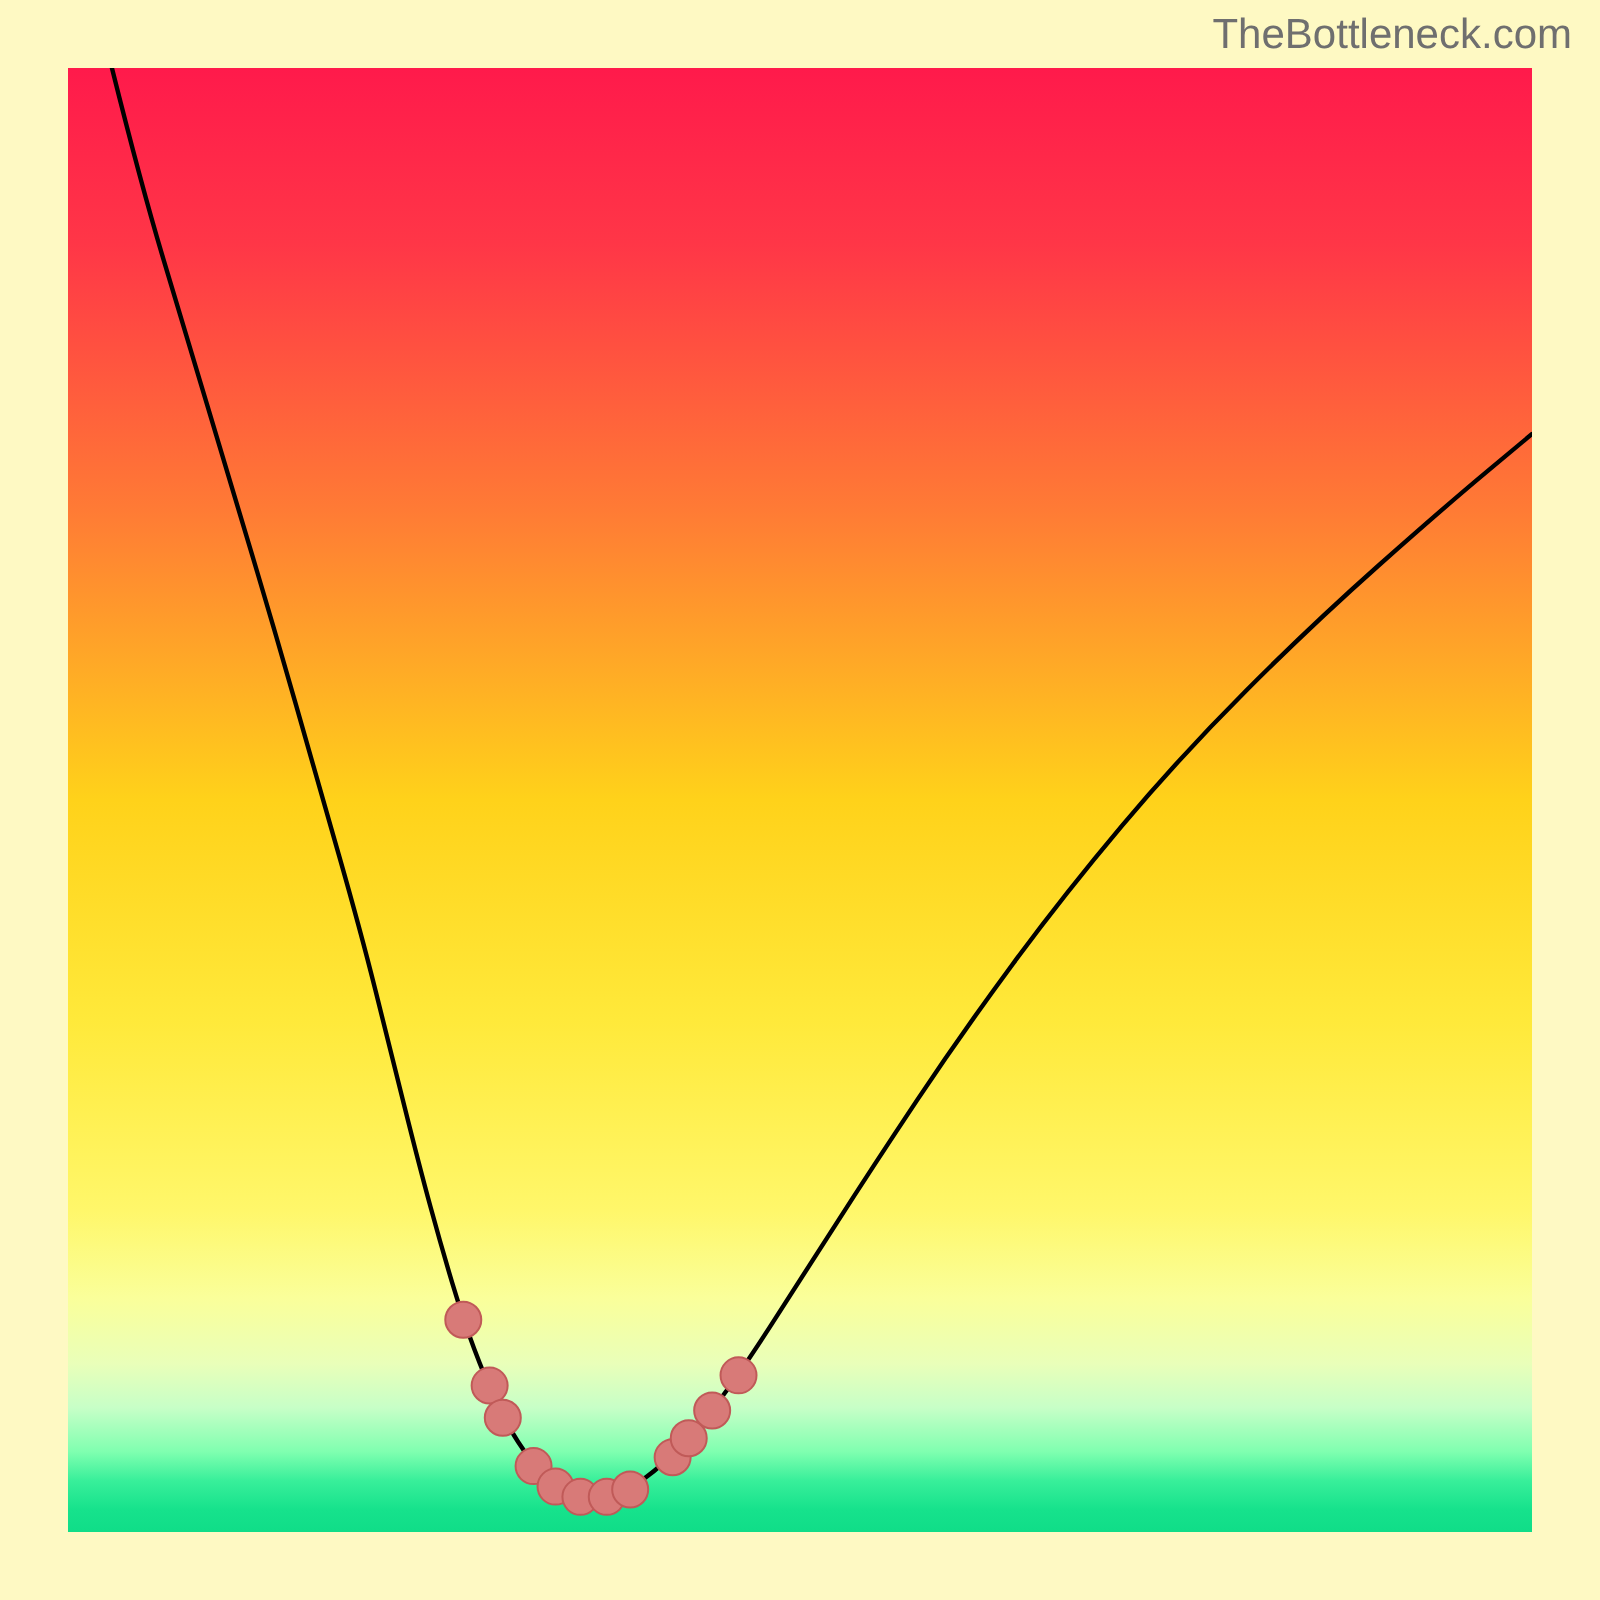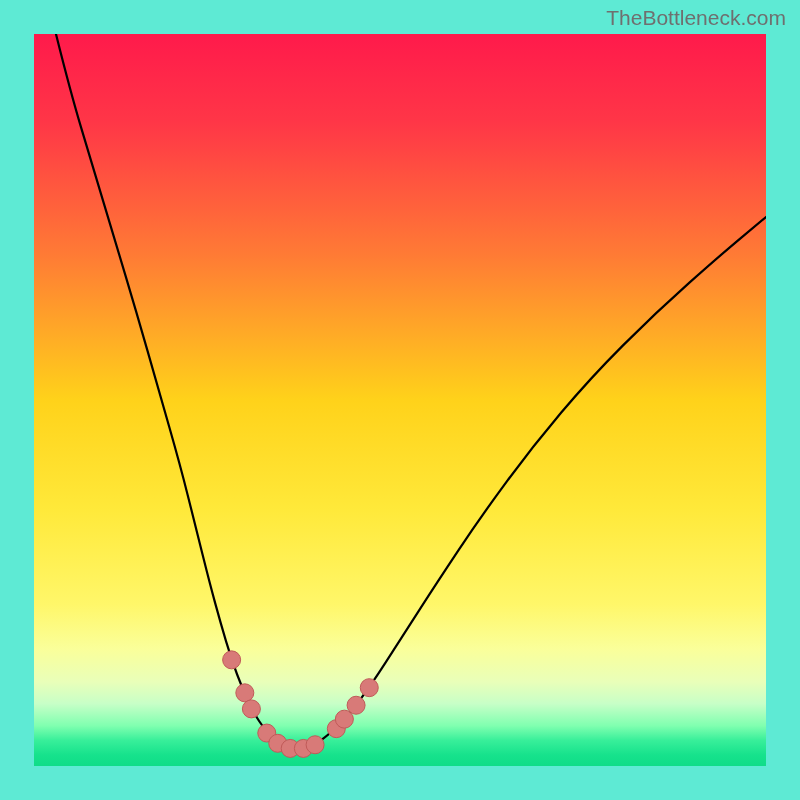--- a/index.html
+++ b/index.html
@@ -10,21 +10,21 @@
     background: #000;
     overflow: hidden;
     font-family: Arial, Helvetica, sans-serif;
   }
   .frame {
     position: absolute;
     left: 0;
     top: 0;
     width: 800px;
     height: 800px;
-    background: #5eead4;
+    background: #fef9c3;
   }
   .plot {
     position: absolute;
     left: 34px;
     top: 34px;
     width: 732px;
     height: 732px;
     overflow: hidden;
   }
   .attribution {

